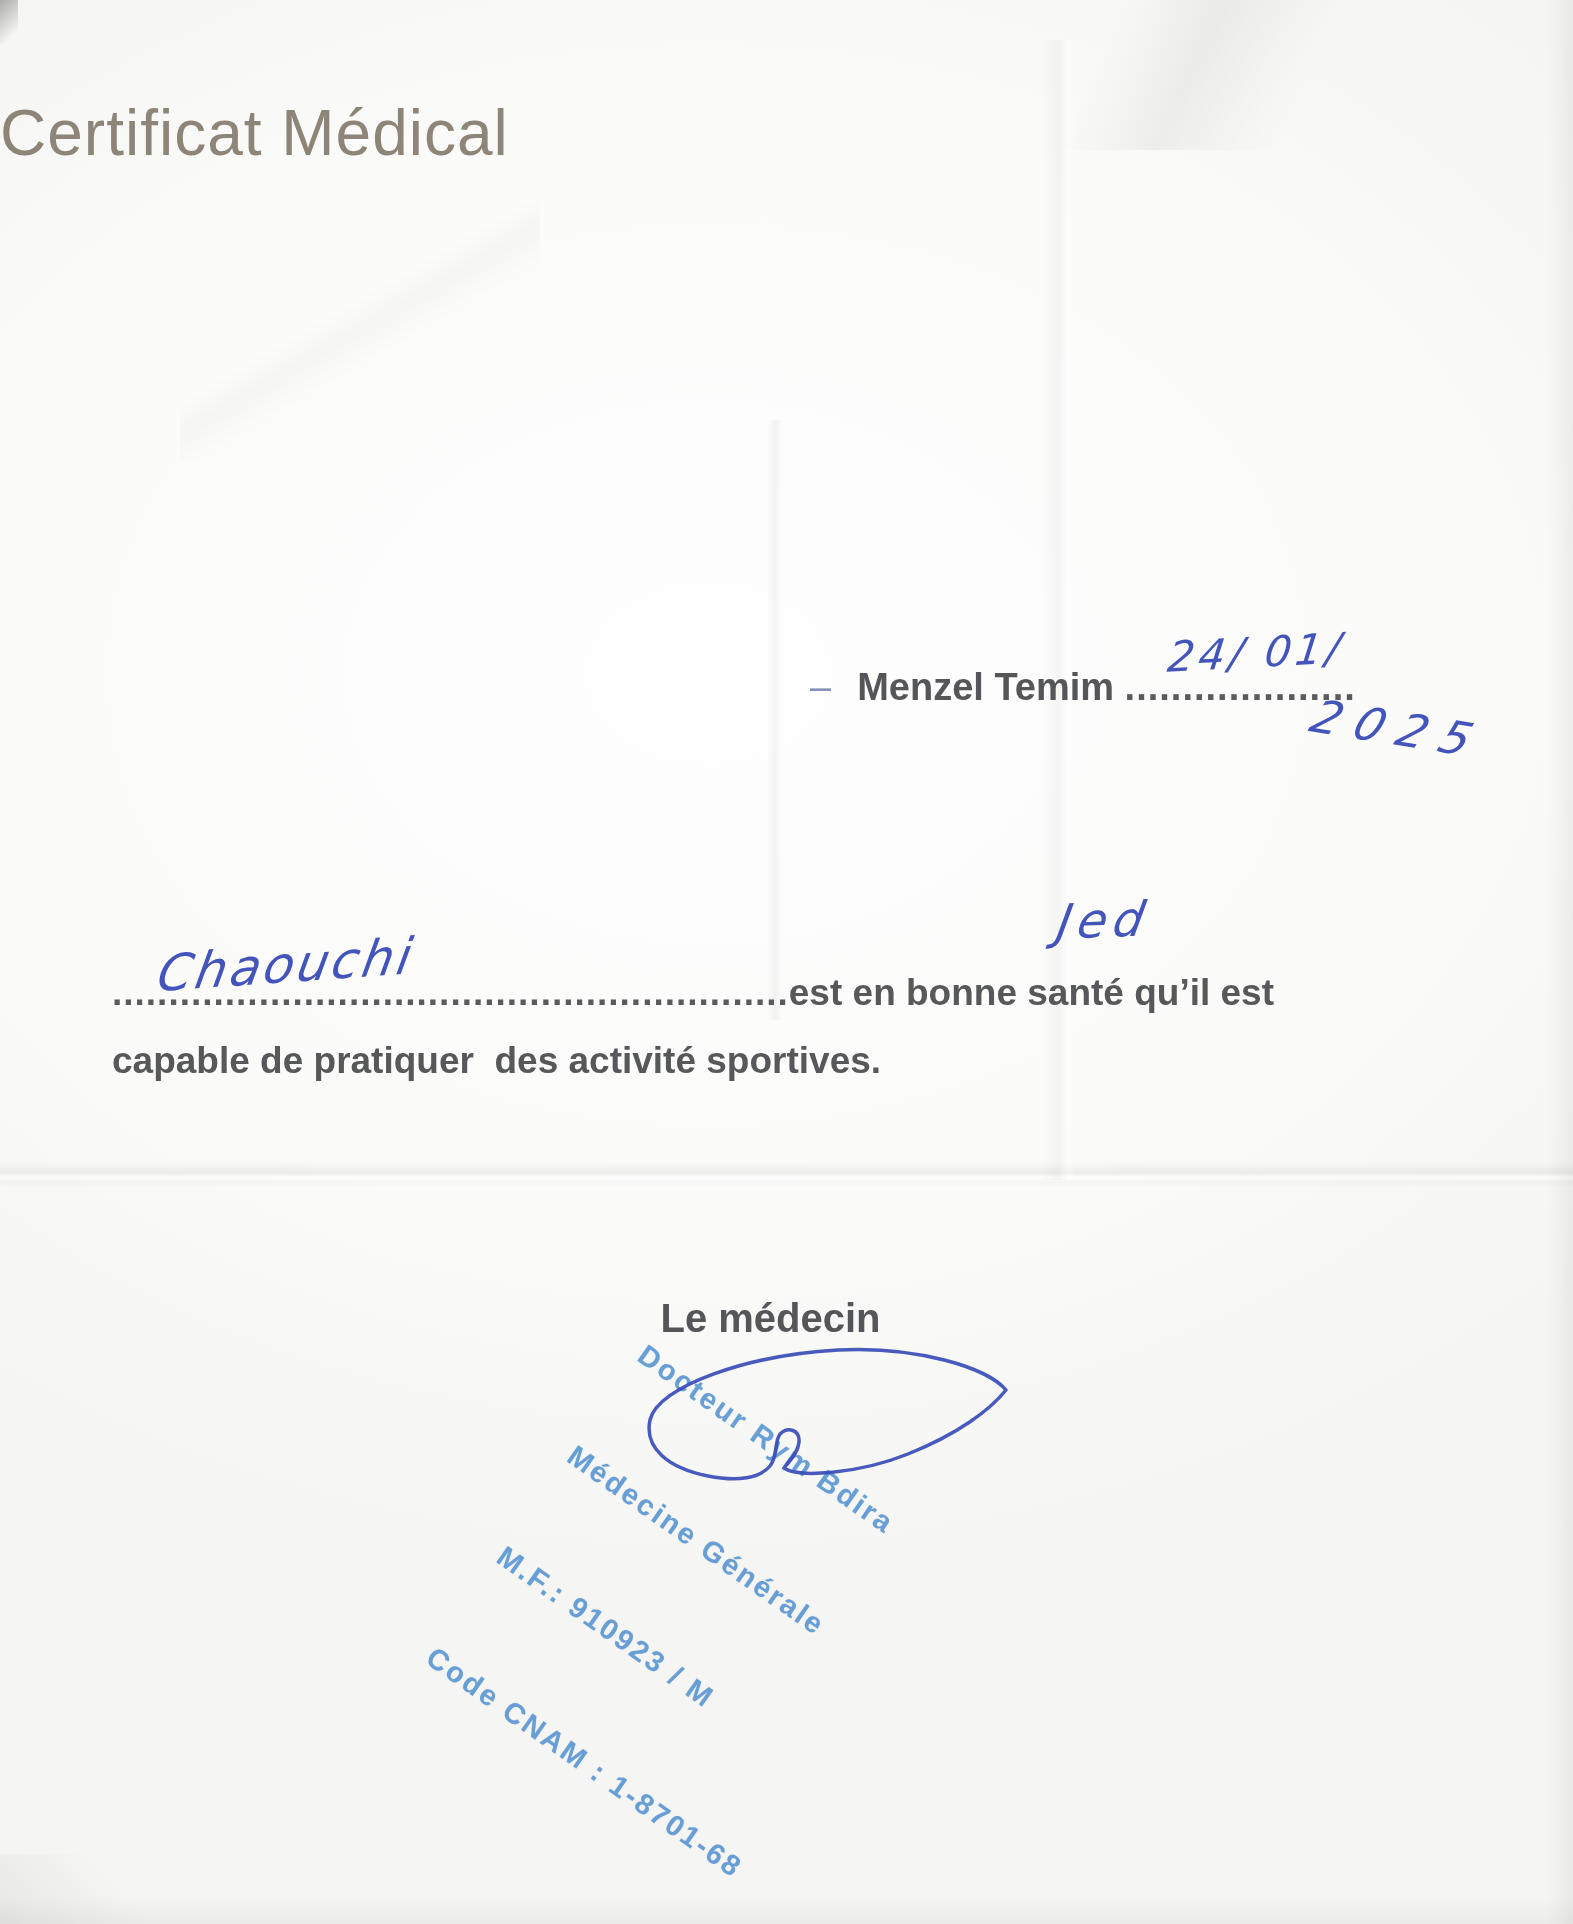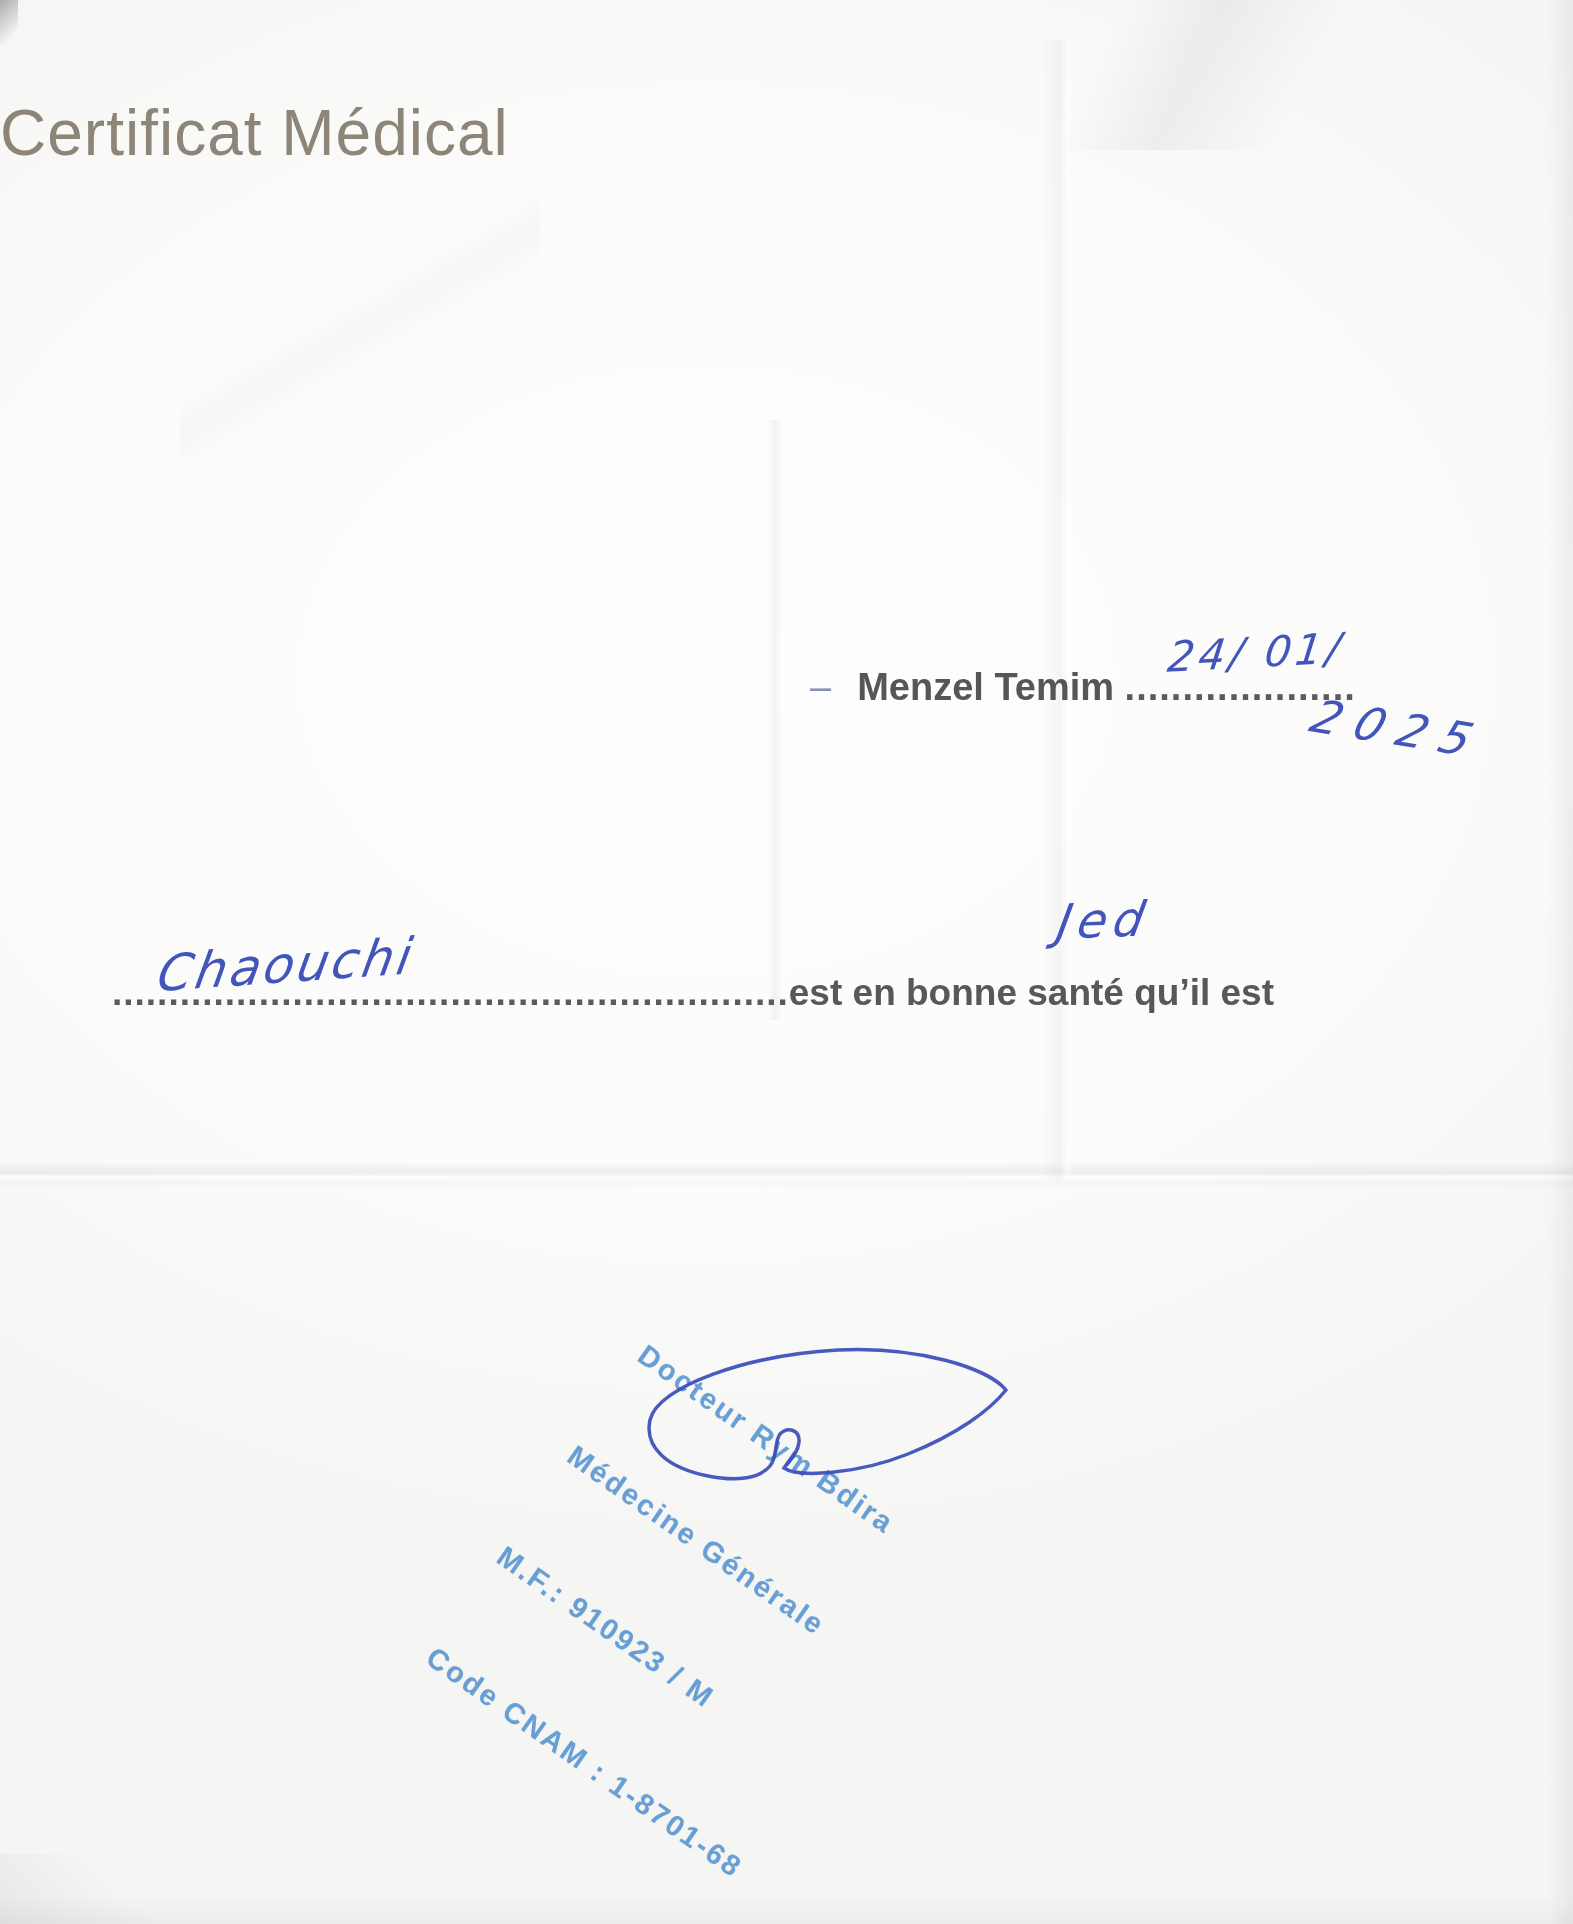--- a/index.html
+++ b/index.html
@@ -106,21 +106,23 @@
 
   <div class="place-line"><span class="place-dash">–</span><span>Menzel Temim </span><span class="leader">....................</span></div>
   <div class="hw hw-date">24/ 01/</div>
   <div class="hw hw-year">2025</div>
 
   <div class="hw hw-first">Jed</div>
 
   <div class="body-line line2"><span class="leader">............................................................</span><span>est en bonne santé qu’il est</span></div>
   <div class="hw hw-last">Chaouchi</div>
 
+  <div class="body-line line3"><span>capable de pratiquer  des activité sportives.</span></div>
 
+  <div class="signoff">Le médecin</div>
 
   <div class="stamp">
     <div>Docteur Rym Bdira</div>
     <div>Médecine Générale</div>
     <div>M.F.: 910923 / M</div>
     <div>Code CNAM : 1-8701-68</div>
   </div>
 
   <svg class="sig" viewBox="0 0 400 175">
     <path d="M 378 52

